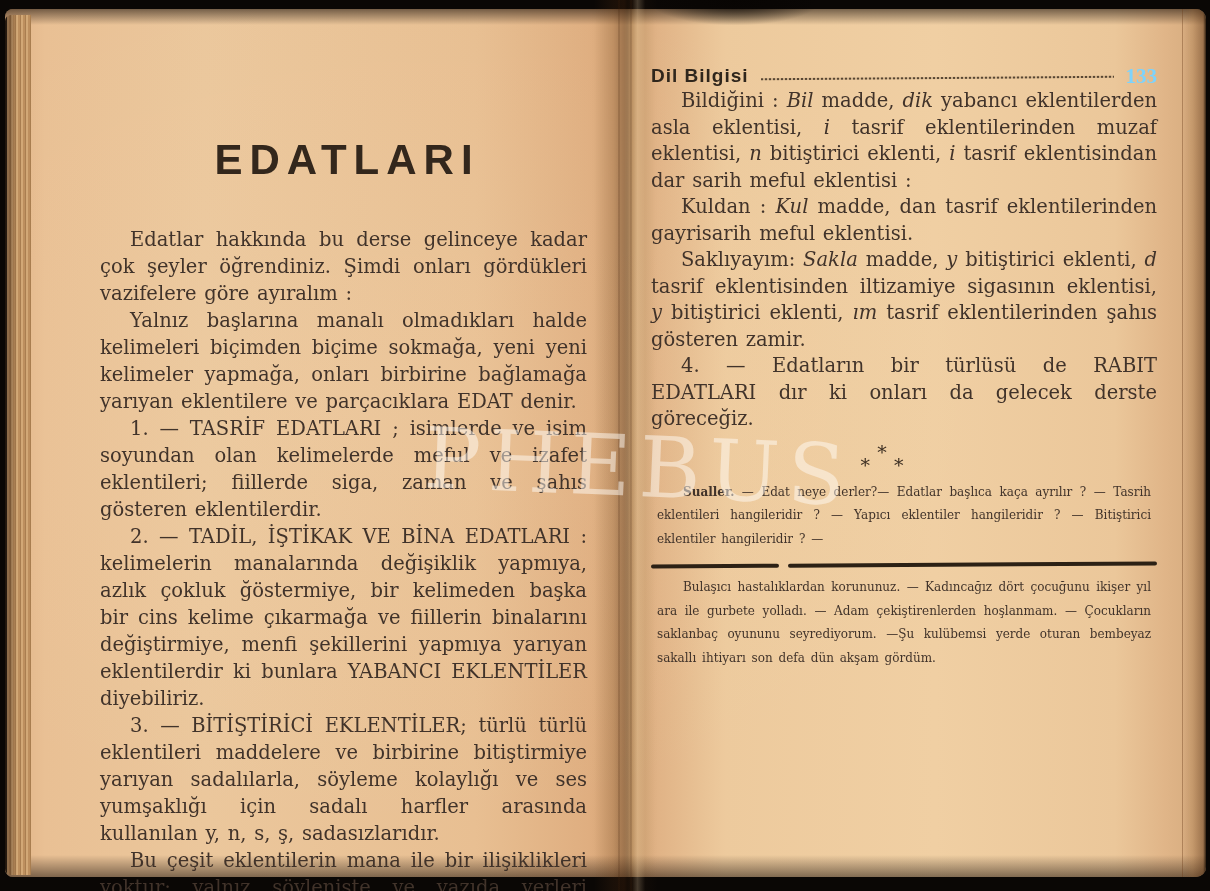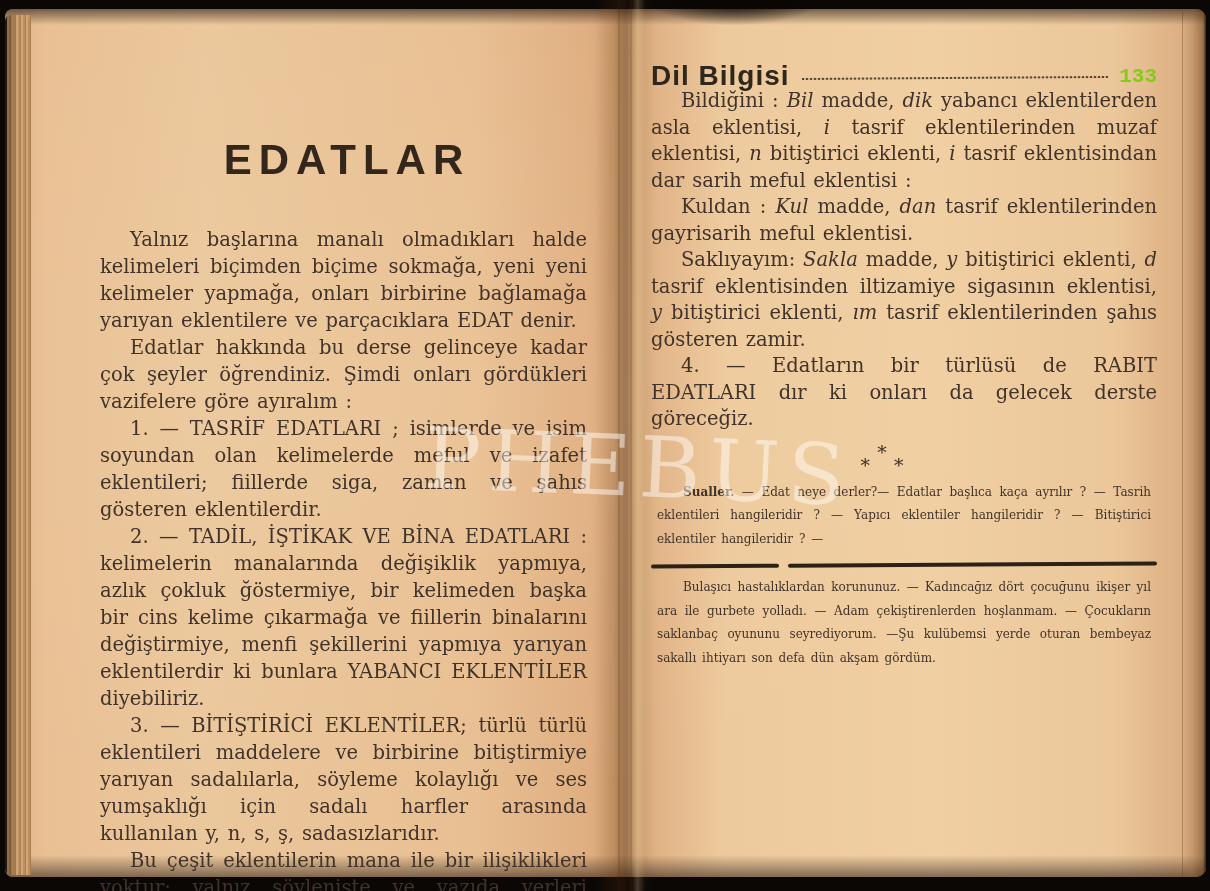--- a/index.html
+++ b/index.html
@@ -35,26 +35,26 @@
     background:radial-gradient(ellipse 50% 100% at 50% 0%,rgba(8,5,3,0.92),rgba(8,5,3,0) 75%);}
   
   .page-content{position:absolute;z-index:2;color:#41332a;}
   .left-content{left:100px;top:130px;width:487px;}
   .right-content{left:651px;top:64px;width:506px;}
   h1.chapter{margin:6px 0 42px;font-family:"Liberation Sans",sans-serif;font-weight:700;
     font-size:42px;line-height:48px;letter-spacing:7px;text-indent:7px;text-align:center;color:#33271c;}
   p.body{margin:0;font-size:19.5px;line-height:27px;text-align:justify;text-indent:30px;word-spacing:1.5px;}
   .right-content p.body{line-height:26.5px;}
   .pg-header{display:flex;align-items:center;gap:12px;height:24px;}
-  .h-title{font-family:"Liberation Sans",sans-serif;font-weight:700;font-size:28px;
+  .h-title{font-family:"Liberation Sans",sans-serif;font-weight:700;font-size:19px;
     letter-spacing:1px;color:#2f261c;white-space:nowrap;}
   .h-rule{flex:1;height:2px;margin-top:3px;
     background:repeating-linear-gradient(90deg,rgba(62,47,32,0.85) 0 2px,rgba(62,47,32,0.18) 2px 4px);
     transform:rotate(-0.4deg);}
-  .h-num{font-family:Liberation Mono, monospace;font-weight:700;font-size:21px;color:#84cc16;}
+  .h-num{font-family:Liberation Serif, serif;font-weight:700;font-size:21px;color:#7dd3fc;}
   .epigraph{margin:16px 6px 13px 0;text-align:center;font-style:italic;font-size:18.5px;
     word-spacing:4px;color:#41332a;}
   .asterisks{margin:13px 0 8px;text-align:center;transform:translateX(-22px);color:#3c2e22;}
   .ast-top{font-size:19px;line-height:12px;}
   .ast-bottom{font-size:19px;line-height:15px;letter-spacing:9px;text-indent:9px;}
   p.small{margin:6px;font-size:12px;line-height:23.5px;text-align:justify;text-indent:26px;word-spacing:2px;}
   .questions{margin-top:15px;}
   .rule-wrap{margin:12px 0 9px;display:flex;gap:9px;align-items:center;transform:rotate(-0.35deg);}
   .rule-a{width:128px;height:4px;background:#2c2115;border-radius:2px;}
   .rule-b{flex:1;height:4px;background:#2c2115;border-radius:2px;}
@@ -68,38 +68,38 @@
 <body>
 
 <div class="scene">
   <div class="spread"></div>
   <div class="stack-left" style="position:absolute;left:5px;top:15px;bottom:16px;"></div>
   <div class="gutter"></div>
   <div class="gutter-top-blob"></div>
   <div class="edge-right" style="position:absolute;right:4px;top:9px;bottom:14px;"></div>
 
   <div class="page-content left-content">
-    <h1 class="chapter">EDATLAR</h1>
+    <h1 class="chapter">EDATLARI</h1>
+    <p class="body"><span>Edatlar hakkında bu derse gelinceye kadar çok şeyler öğrendiniz. Şimdi onları gördükleri vazifelere göre ayıralım :</span></p>
     <p class="body"><span>Yalnız başlarına manalı olmadıkları halde kelimeleri biçimden biçime sokmağa, yeni yeni kelimeler yapmağa, onları birbirine bağlamağa yarıyan eklentilere ve parçacıklara EDAT denir.</span></p>
-    <p class="body"><span>Edatlar hakkında bu derse gelinceye kadar çok şeyler öğrendiniz. Şimdi onları gördükleri vazifelere göre ayıralım :</span></p>
     <p class="body"><span>1. — TASRİF EDATLARI ; isimlerde ve isim soyundan olan kelimelerde meful ve izafet eklentileri; fiillerde siga, zaman ve şahıs gösteren eklentilerdir.</span></p>
     <p class="body"><span>2. — TADİL, İŞTİKAK VE BİNA EDATLARI : kelimelerin manalarında değişiklik yapmıya, azlık çokluk ğöstermiye, bir kelimeden başka bir cins kelime çıkarmağa ve fiillerin binalarını değiştirmiye, menfi şekillerini yapmıya yarıyan eklentilerdir ki bunlara YABANCI EKLENTİLER diyebiliriz.</span></p>
     <p class="body"><span>3. — BİTİŞTİRİCİ EKLENTİLER; türlü türlü eklentileri maddelere ve birbirine bitiştirmiye yarıyan sadalılarla, söyleme kolaylığı ve ses yumşaklığı için sadalı harfler arasında kullanılan </span><span style="">y, n, s, ş,</span><span> sadasızlarıdır.</span></p>
     <p class="body"><span>Bu çeşit eklentilerin mana ile bir ilişiklikleri yoktur; yalnız söylenişte ve yazıda yerleri vardır.</span></p>
 
   </div>
 
   <div class="page-content right-content">
     <div class="pg-header">
       <span class="h-title">Dil Bilgisi</span>
       <span class="h-rule"></span>
       <span class="h-num">133</span>
     </div>
     <p class="body"><span>Bildiğini : </span><span style="font-style: italic;">Bil</span><span> madde, </span><span style="font-style: italic;">dik</span><span> yabancı eklentilerden asla eklentisi, </span><span style="font-style: italic;">i</span><span> tasrif eklentilerinden muzaf eklentisi, </span><span style="font-style: italic;">n</span><span> bitiştirici eklenti, </span><span style="font-style: italic;">i</span><span> tasrif eklentisindan dar sarih meful eklentisi :</span></p>
-    <p class="body"><span>Kuldan : </span><span style="font-style: italic;">Kul</span><span> madde, </span><span style="font-style: italic;">dan</span><span> tasrif eklentilerinden gayrisarih meful eklentisi.</span></p>
+    <p class="body"><span>Kuldan : </span><span style="font-style: italic;">Kul</span><span> madde, </span><span style="">dan</span><span> tasrif eklentilerinden gayrisarih meful eklentisi.</span></p>
     <p class="body"><span>Saklıyayım: </span><span style="font-style: italic;">Sakla</span><span> madde, </span><span style="font-style: italic;">y</span><span> bitiştirici eklenti, </span><span style="font-style: italic;">d</span><span> tasrif eklentisinden iltizamiye sigasının eklentisi, </span><span style="font-style: italic;">y</span><span> bitiştirici eklenti, </span><span style="font-style: italic;">ım</span><span> tasrif eklentilerinden şahıs gösteren zamir.</span></p>
     <p class="body"><span>4. — Edatların bir türlüsü de RABIT EDATLARI dır ki onları da gelecek derste göreceğiz.</span></p>
     <div class="asterisks">
       <div class="ast-top">*</div>
       <div class="ast-bottom">* *</div>
     </div>
     <p class="small questions"><span style="font-weight: bold;">Sualler.</span><span> — Edat neye derler?— Edatlar başlıca kaça ayrılır ? — Tasrih eklentileri hangileridir ? — Yapıcı eklentiler hangileridir ? — Bitiştirici eklentiler hangileridir ? —</span></p>
     <div class="rule-wrap">
       <span class="rule-a"></span>
       <span class="rule-b"></span>

